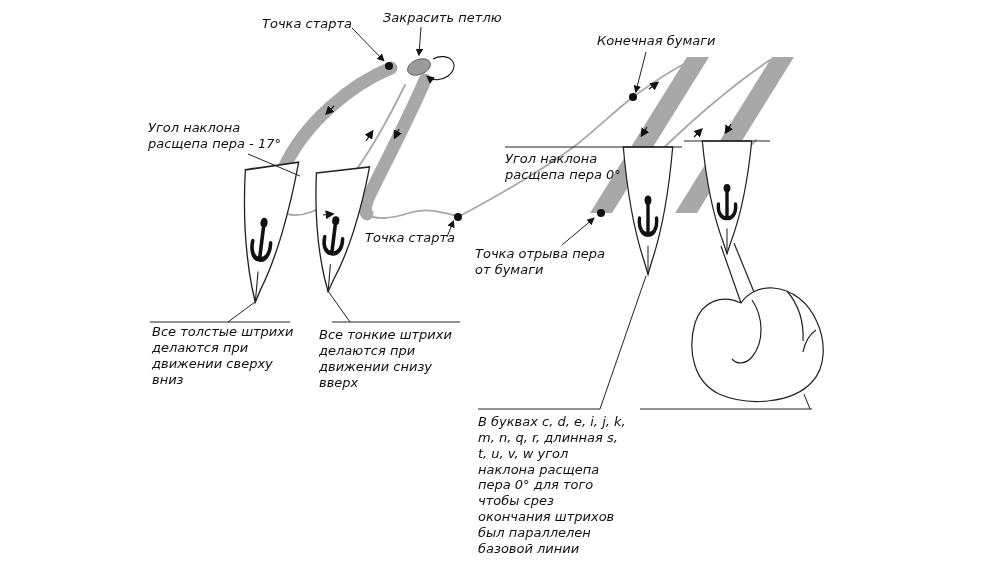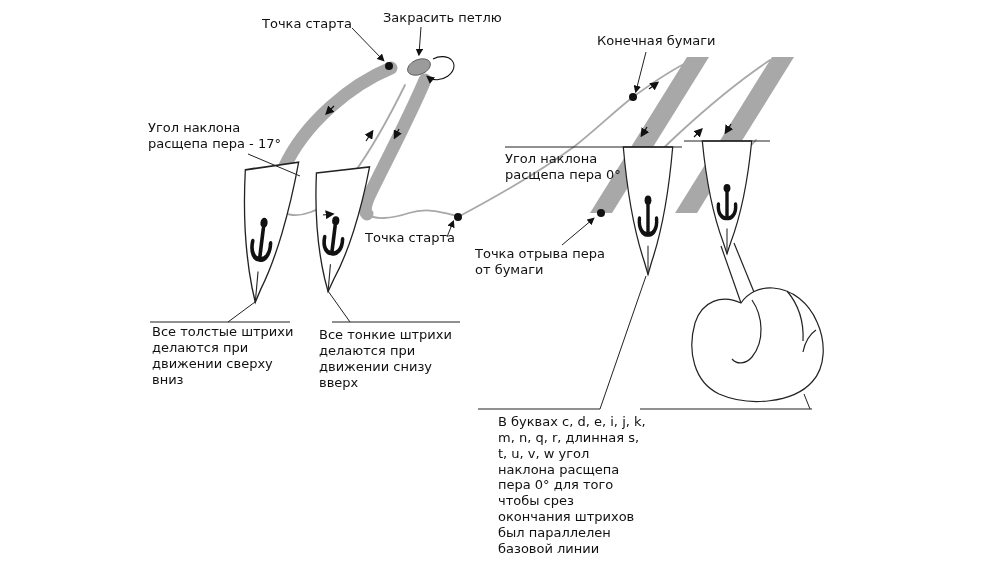--- a/index.html
+++ b/index.html
@@ -2,20 +2,21 @@
 <html><head>
 <meta charset="utf-8">
 <style>
   html,body{margin:0;padding:0;background:#fff;}
   #stage{
     position:relative;
     width:974px;height:565px;
     background:#fff;
     font-family:"DejaVu Sans","Liberation Sans",sans-serif;
     overflow:hidden;
+    font-style:italic;
   }
   #diagram-svg{position:absolute;left:0;top:0;}
   .label{
     position:absolute;
     font-size:13px;
     line-height:1.22;
     color:#111;
     white-space:pre-line;
   }
 </style>
@@ -163,21 +164,21 @@
   <div class="label" style="left:152px;top:324px">Все толстые штрихи
 делаются при
 движении сверху
 вниз</div>
 
   <div class="label" style="left:319px;top:327px">Все тонкие штрихи
 делаются при
 движении снизу
 вверх</div>
 
-  <div class="label" style="left:498px;top:414px">В буквах c, d, e, i, j, k,
+  <div class="label" style="left:478px;top:414px">В буквах c, d, e, i, j, k,
 m, n, q, r, длинная s,
 t, u, v, w угол
 наклона расщепа
 пера 0° для того
 чтобы срез
 окончания штрихов
 был параллелен
 базовой линии</div>
 
 

